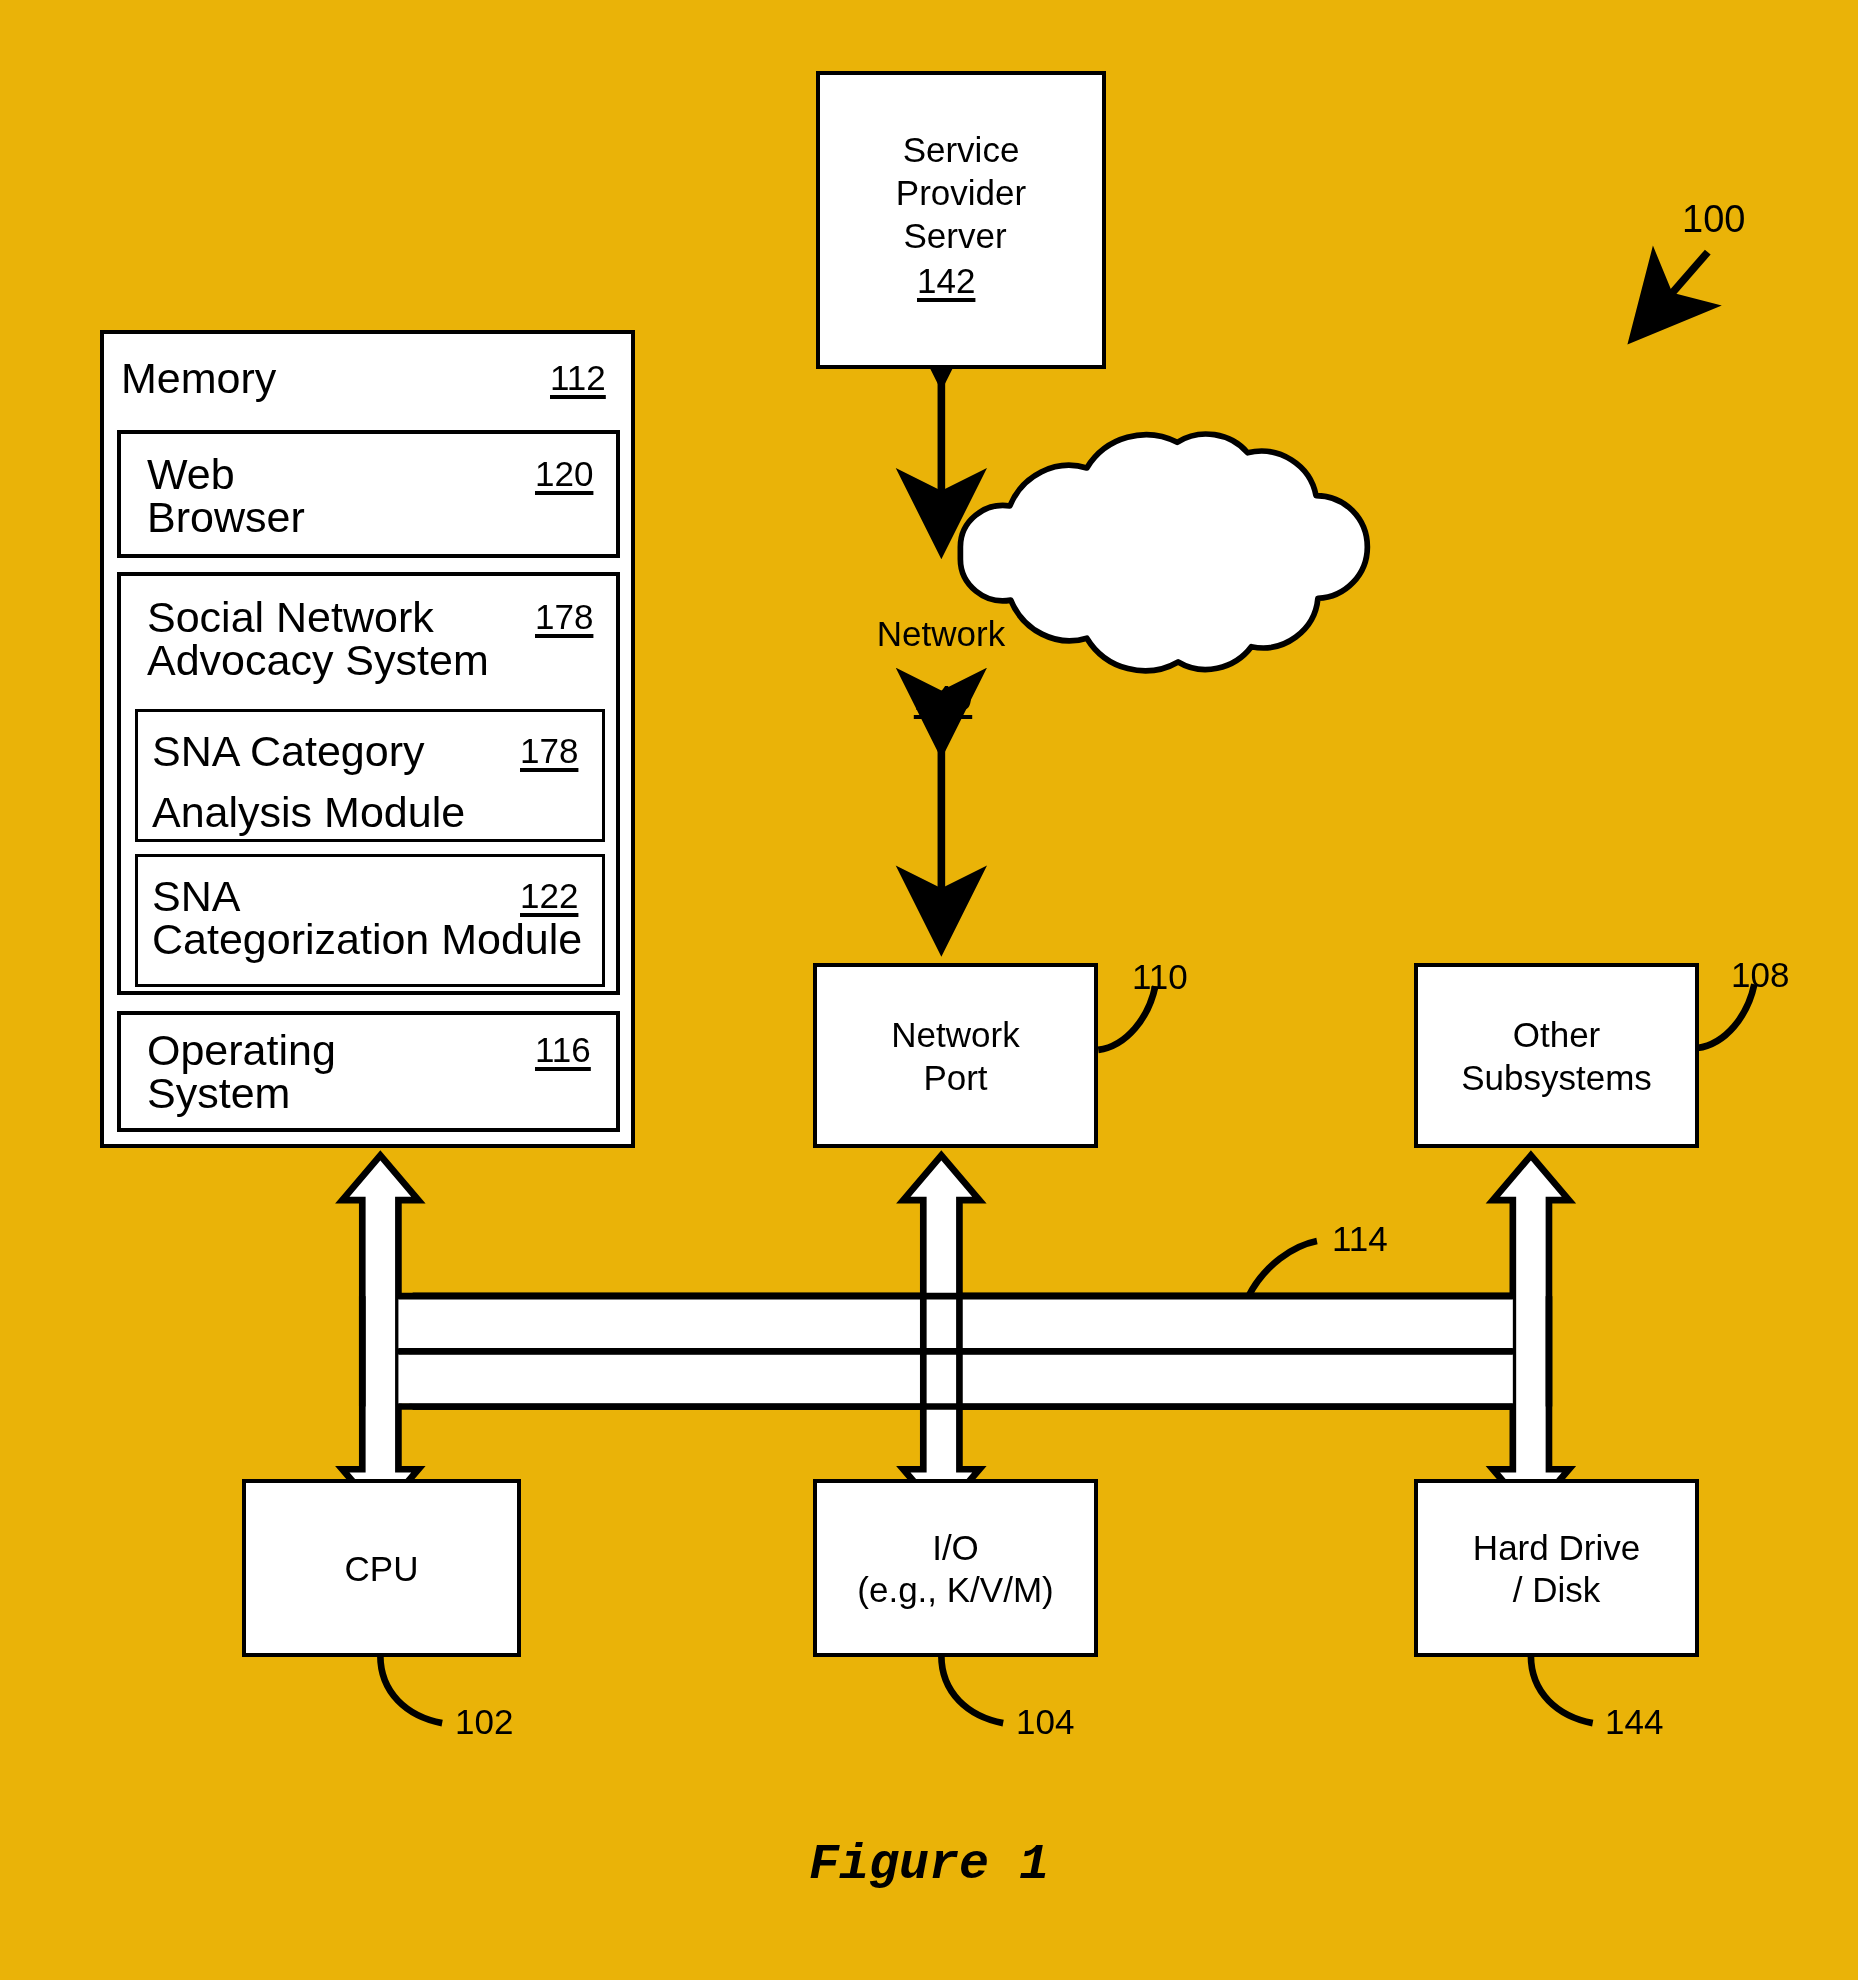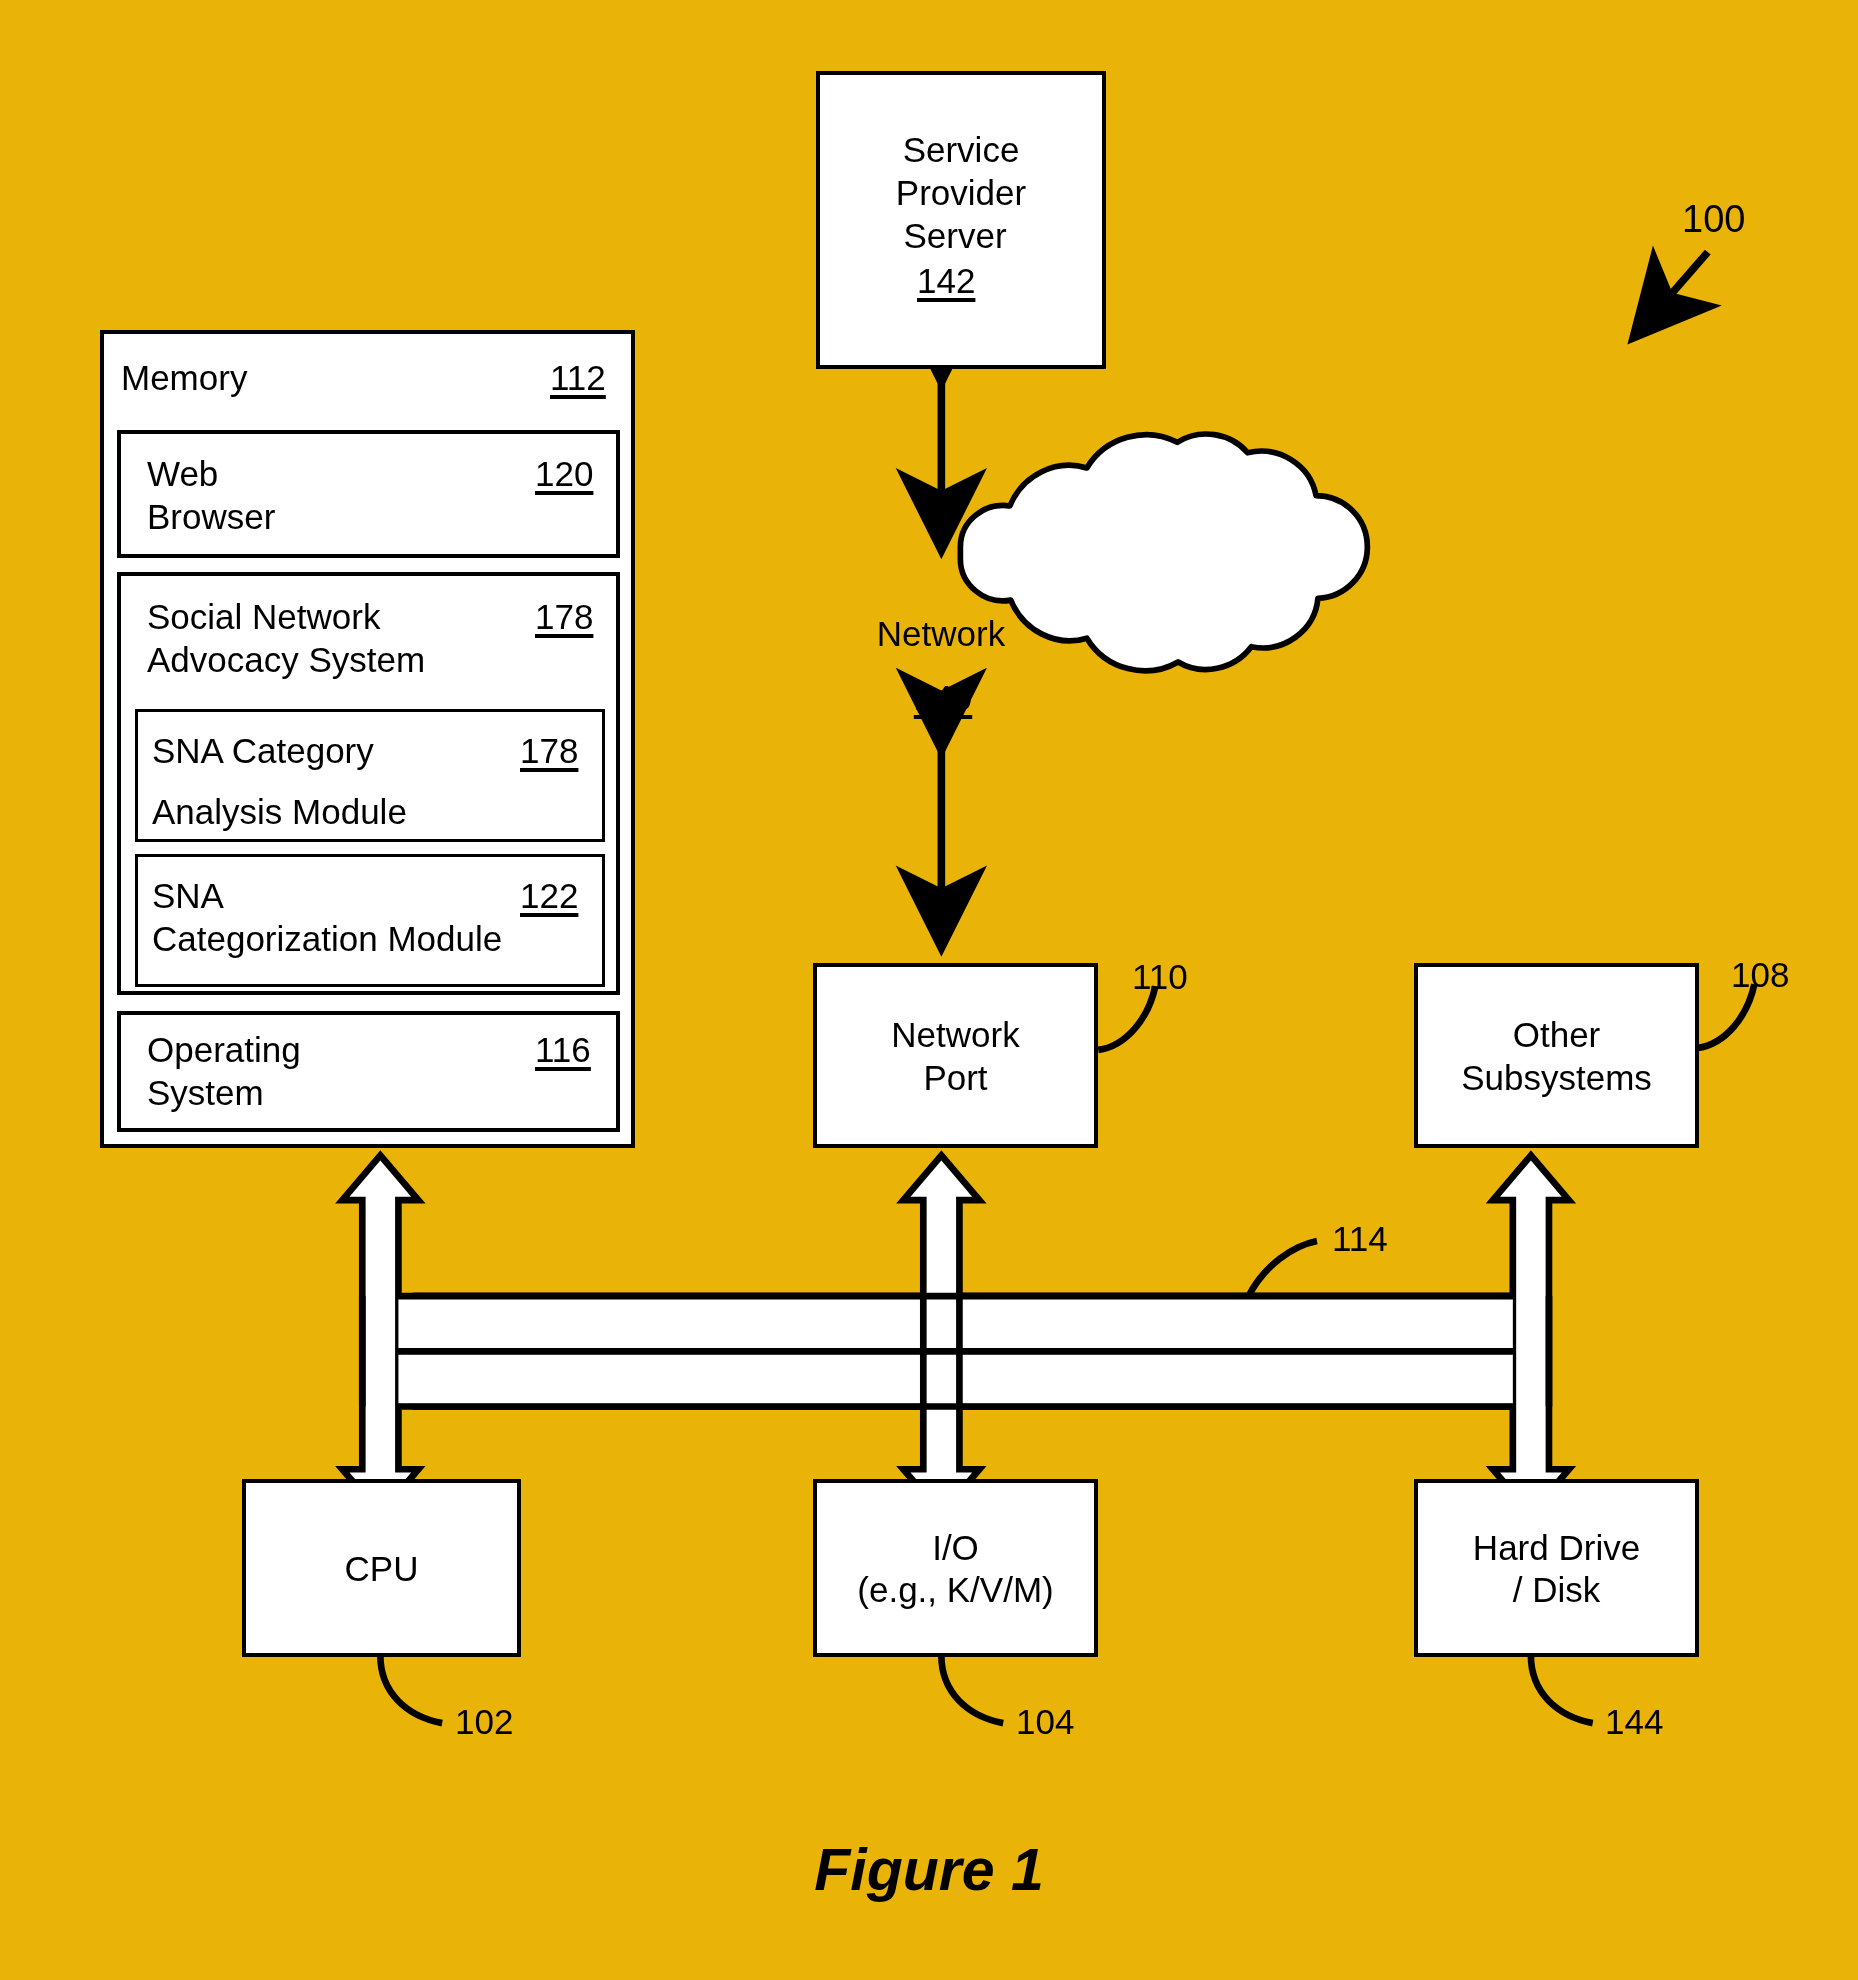--- a/index.html
+++ b/index.html
@@ -24,21 +24,21 @@
     background: #fff;
   }
   .box-inner {
     position: absolute;
     box-sizing: border-box;
     border: 4.8px solid #000;
     background: #fff;
   }
   .lbl {
     position: absolute;
-    font-size: 35px;
+    font-size: 43px;
     line-height: 42px;
     white-space: pre;
     color: #000;
   }
   .lbl-center {
     position: absolute;
     font-size: 35px;
     line-height: 42px;
     text-align: center;
     white-space: pre;
@@ -56,24 +56,24 @@
   }
   .refnum-plain {
     position: absolute;
     font-size: 35px;
     line-height: 42px;
     color: #000;
     white-space: pre;
   }
   .figcaption {
     position: absolute;
-    font-family: Liberation Sans, sans-serif;
+    font-family: Liberation Mono, monospace;
     font-style: italic;
     font-weight: bold;
-    font-size: 59px;
+    font-size: 50px;
     color: #000;
     white-space: pre;
   }
   svg.overlay {
     position: absolute;
     left: 0;
     top: 0;
     width: 1858px;
     height: 1980px;
     pointer-events: none;

